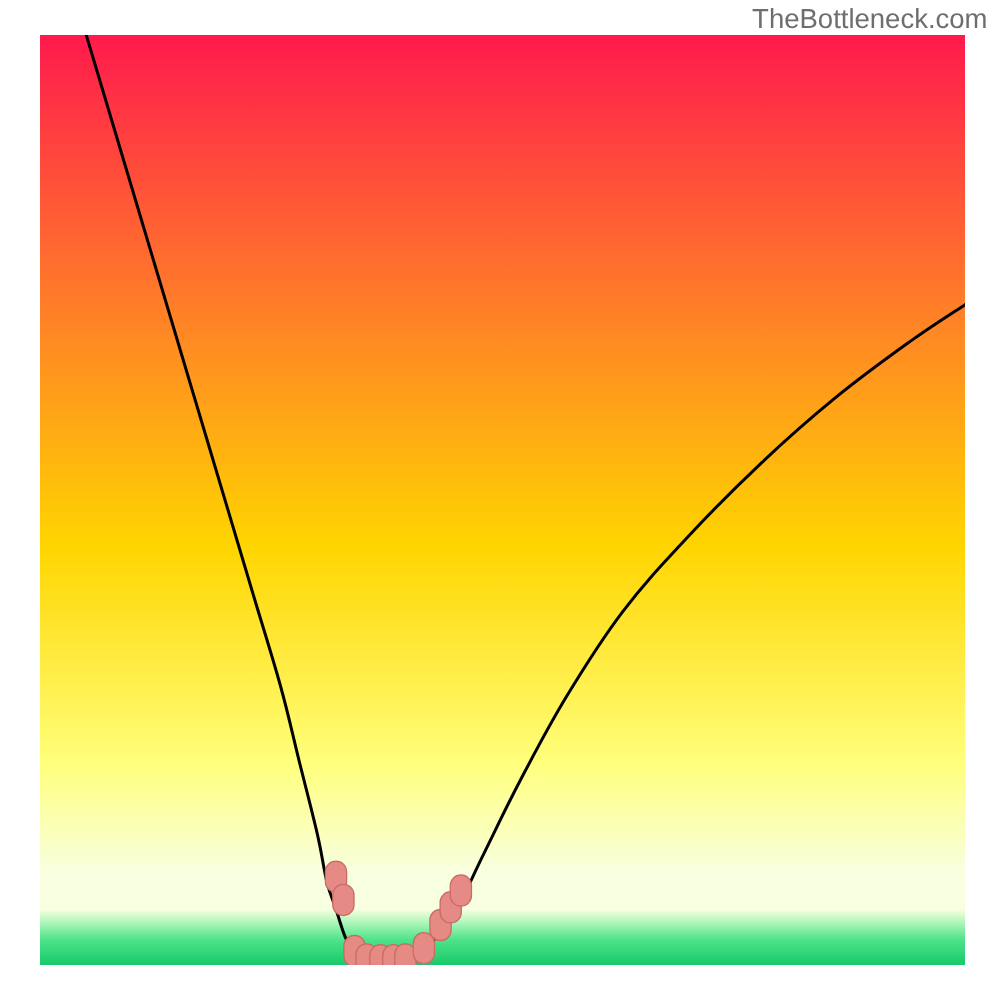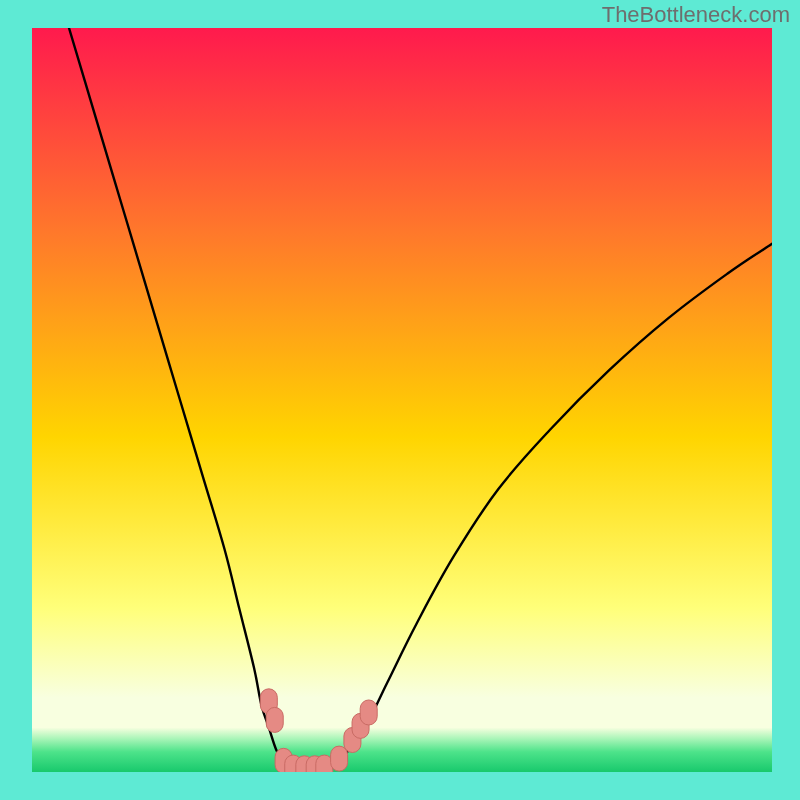--- a/index.html
+++ b/index.html
@@ -1,21 +1,21 @@
 <!DOCTYPE html>
 <html><head>
 <meta charset="utf-8">
 <style>
   * { margin: 0; padding: 0; box-sizing: border-box; }
   html, body { width: 800px; height: 800px; overflow: hidden; background: #000; }
   .frame {
     position: relative;
     width: 800px;
     height: 800px;
-    background: #5eead4;
+    background: #ffffff;
   }
   .watermark {
     position: absolute;
     top: 2px;
     right: 10px;
     color: #6e6e6e;
     font-family: Arial, Helvetica, sans-serif;
     font-size: 22px;
     font-weight: 500;
     z-index: 10;

